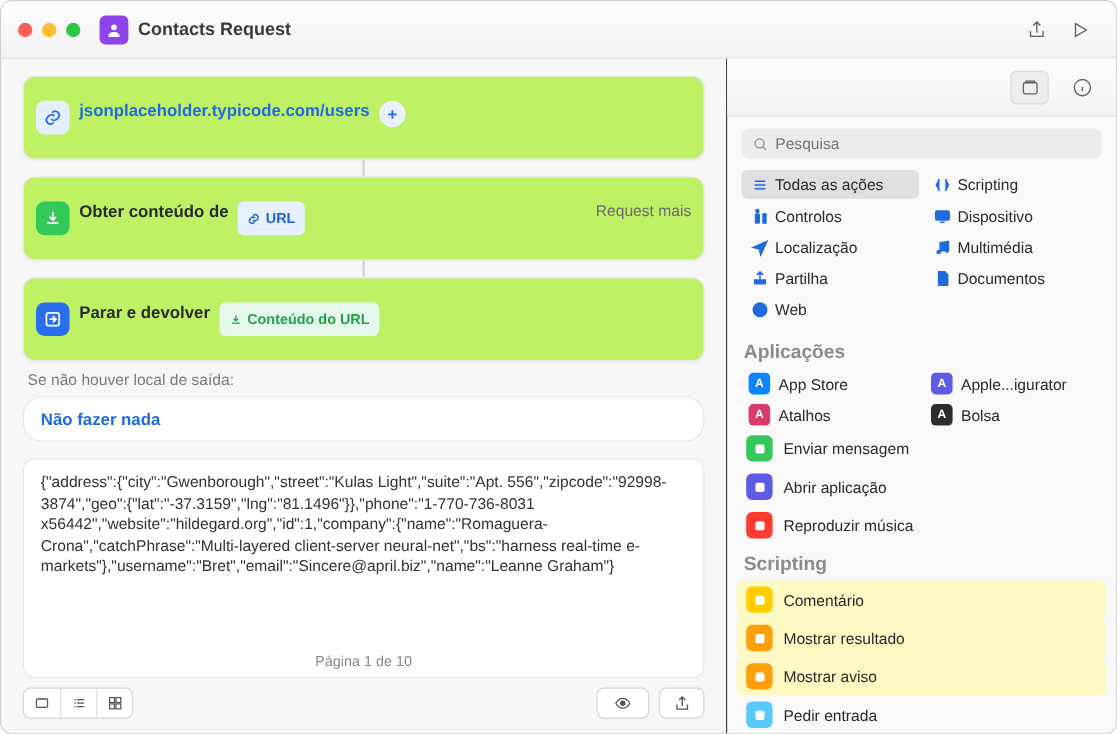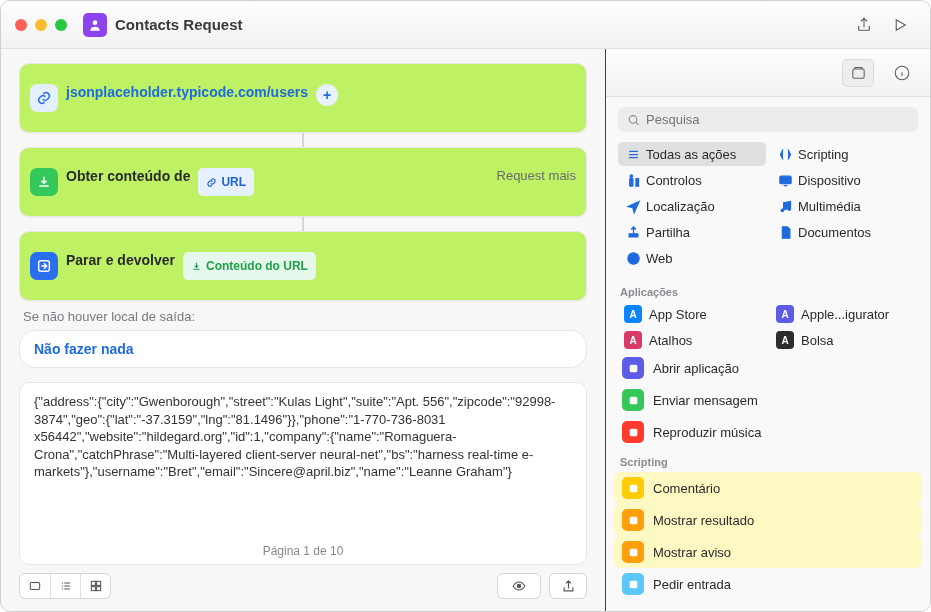--- a/index.html
+++ b/index.html
@@ -49,21 +49,21 @@
 .sidetop { display: flex; align-items: center; justify-content: flex-end; height: 48px; padding: 0 12px; gap: 8px; border-bottom: 1px solid #e0e0e0; background: linear-gradient(#fdfdfd, #f2f2f2); }
 .search-wrap { padding: 10px 12px; }
 .search { display: flex; align-items: center; gap: 6px; background: #ececef; border-radius: 6px; padding: 5px 9px; }
 .search input { border: none; background: transparent; outline: none; font-size: 13px; color: #555; width: 100%; }
 .search svg { stroke: #8a8a8f; fill: none; }
 .cats { display: grid; grid-template-columns: 1fr 1fr; gap: 2px 4px; padding: 0 12px 8px 12px; }
 .cat { display: flex; align-items: center; gap: 5px; padding: 4px 7px; border-radius: 5px; font-size: 13px; color: #2a2a2a; }
 .cat.sel { background: #e0e0e3; }
 .cat-icon { width: 16px; height: 16px; display: flex; align-items: center; justify-content: center; }
 .cat-icon svg { width: 15px; height: 15px; fill: #1f6bdd; stroke: #1f6bdd; }
-.section-hdr { font-size: 11px; font-weight: 600; color: #8a8a90; padding: 8px 14px 4px 14px; }
+.section-hdr { font-size: 16px; font-weight: 600; color: #8a8a90; padding: 8px 14px 4px 14px; }
 .app-grid { display: grid; grid-template-columns: 1fr 1fr; gap: 2px 4px; padding: 0 12px; }
 .app-item { display: flex; align-items: center; gap: 7px; padding: 3px 6px; font-size: 13px; color: #2a2a2a; border-radius: 5px; }
 .app-icon { width: 18px; height: 18px; border-radius: 4px; display: flex; align-items: center; justify-content: center; color: #fff; font-size: 10px; font-weight: 700; flex-shrink: 0; }
 .list { padding: 0 8px; }
 .list-item { display: flex; align-items: center; gap: 9px; padding: 5px 8px; border-radius: 6px; font-size: 13px; color: #2a2a2a; }
 .list-item.hl { background: #fef9c3; }
 .li-icon { width: 22px; height: 22px; border-radius: 5px; display: flex; align-items: center; justify-content: center; color: #fff; flex-shrink: 0; }
 .li-icon svg { width: 13px; height: 13px; fill: currentColor; }
 .scroll { overflow-y: auto; flex: 1; min-height: 0; }
 </style>
@@ -321,34 +321,34 @@
               <span>Atalhos</span>
             </div>
             <div class="app-item">
               <span class="app-icon" style="background:#2c2c2e">A</span>
               <span>Bolsa</span>
             </div>
           </div>
 
         <div class="list" id="pinned">
             <div class="list-item">
+              <span class="li-icon" style="background:#34c759">
+                <svg viewBox="0 0 24 24">
+                  <rect x="5" y="5" width="14" height="14" rx="3"></rect>
+                </svg>
+              </span>
+              <span>Enviar mensagem</span>
+            </div>
+            <div class="list-item">
               <span class="li-icon" style="background:#5e5ce6">
                 <svg viewBox="0 0 24 24">
                   <rect x="5" y="5" width="14" height="14" rx="3"></rect>
                 </svg>
               </span>
               <span>Abrir aplicação</span>
-            </div>
-            <div class="list-item">
-              <span class="li-icon" style="background:#34c759">
-                <svg viewBox="0 0 24 24">
-                  <rect x="5" y="5" width="14" height="14" rx="3"></rect>
-                </svg>
-              </span>
-              <span>Enviar mensagem</span>
             </div>
             <div class="list-item">
               <span class="li-icon" style="background:#ff3b30">
                 <svg viewBox="0 0 24 24">
                   <rect x="5" y="5" width="14" height="14" rx="3"></rect>
                 </svg>
               </span>
               <span>Reproduzir música</span>
             </div>
           </div>

